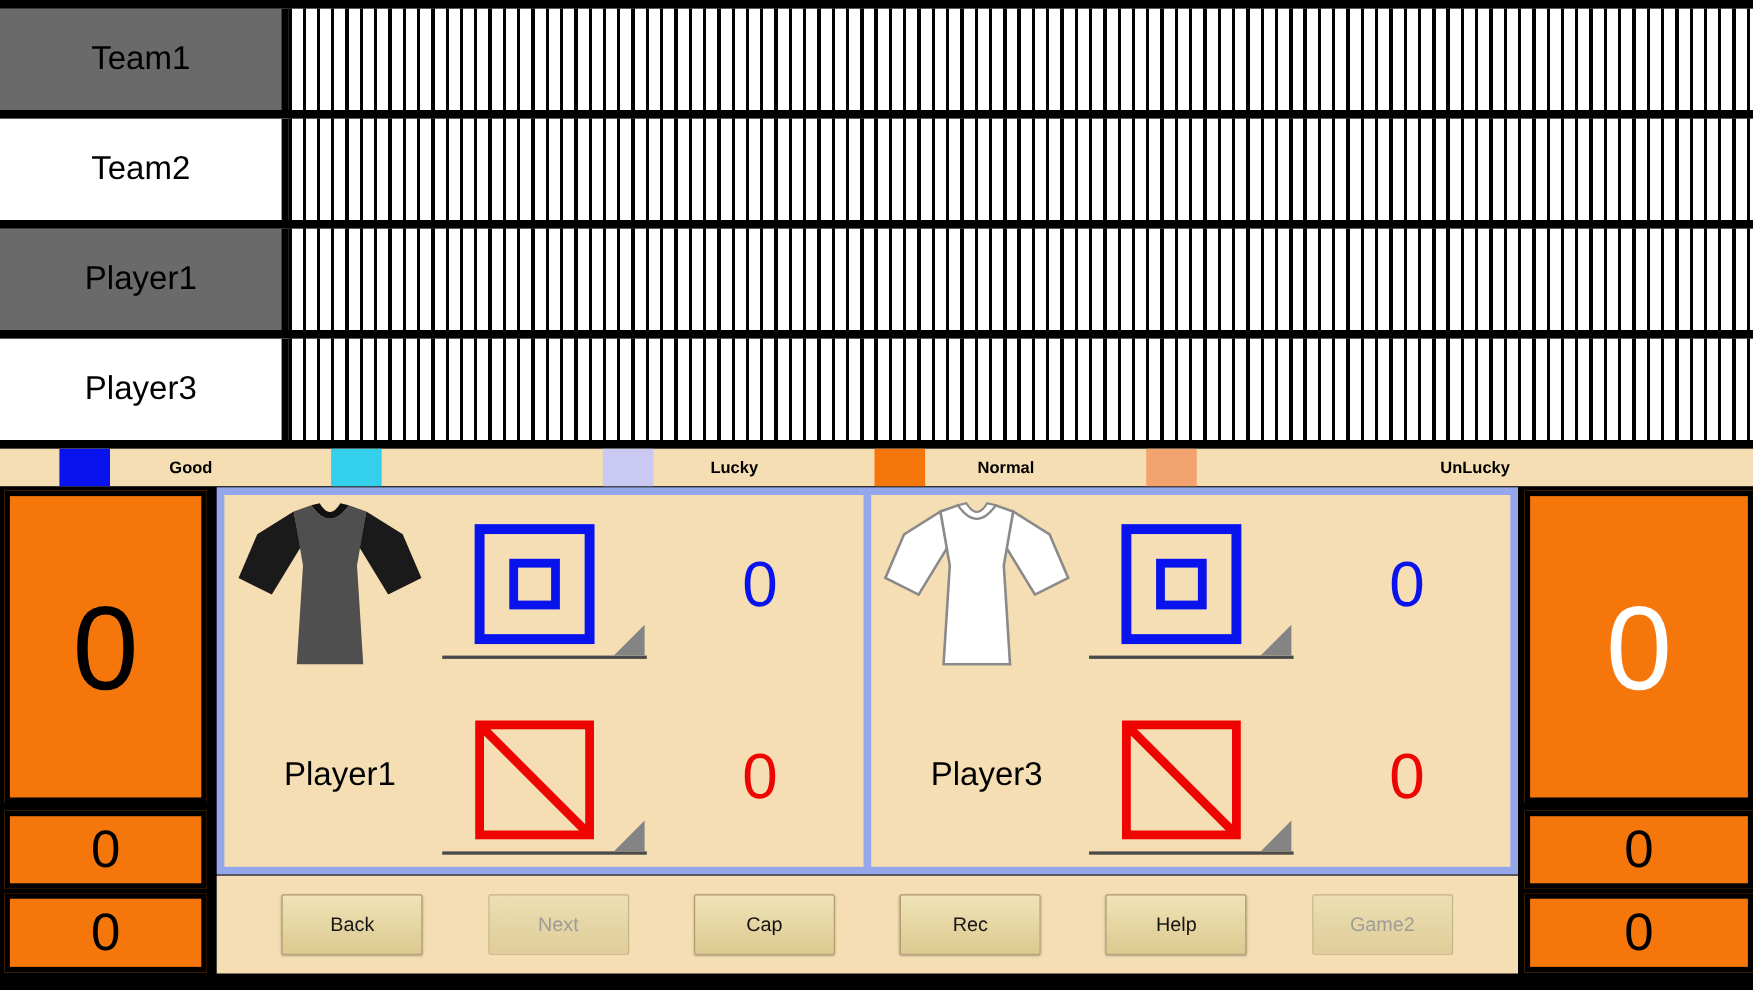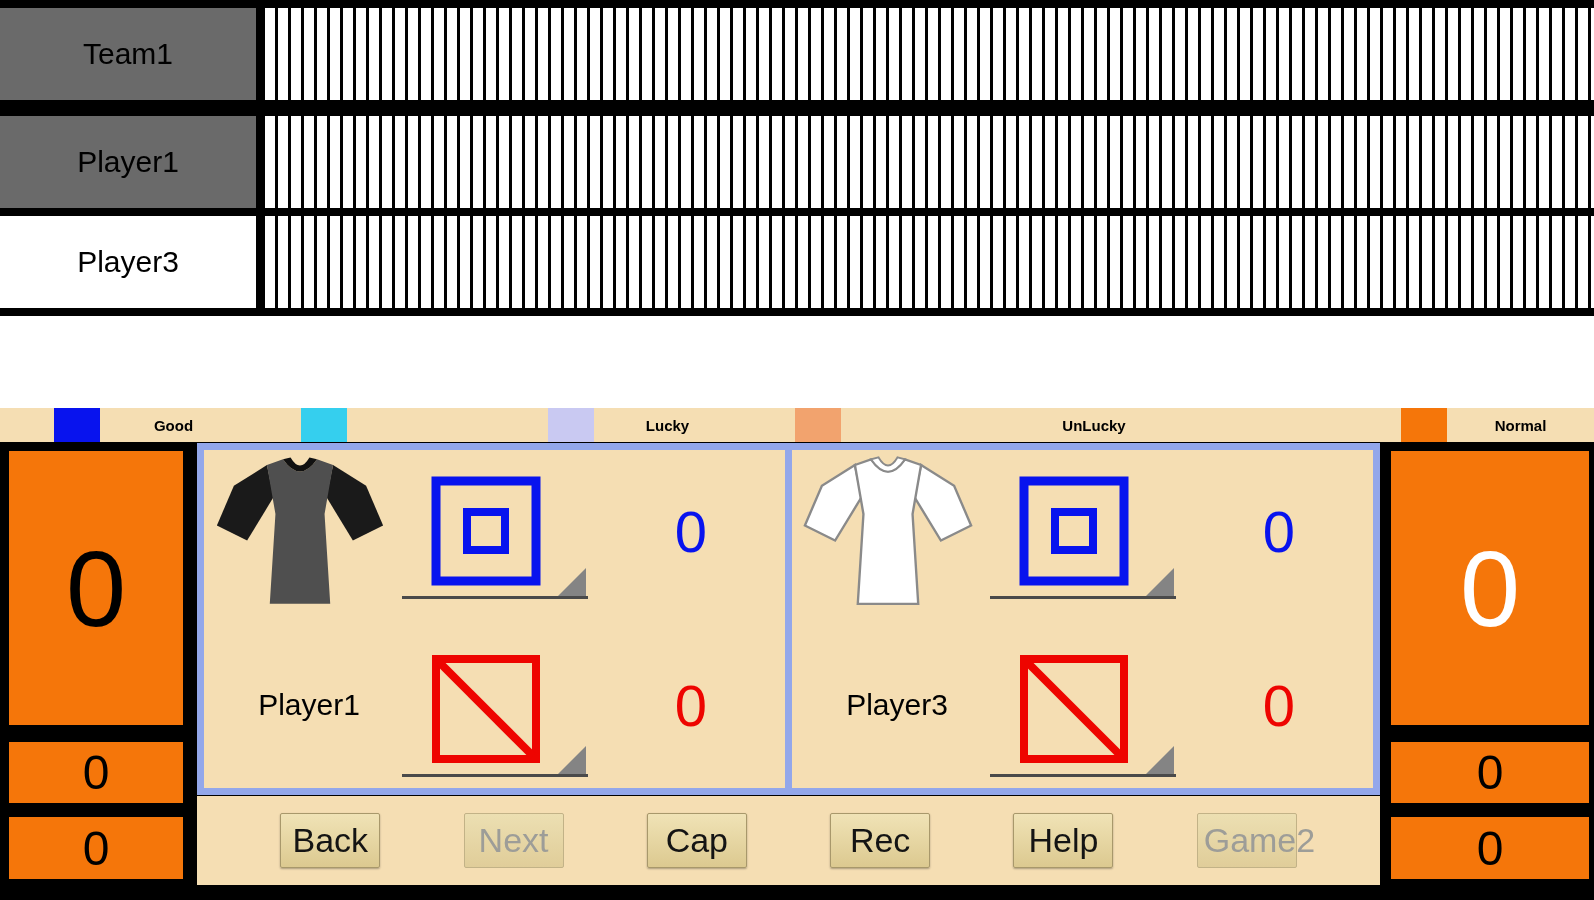--- a/index.html
+++ b/index.html
@@ -54,39 +54,43 @@
   .spin-tri{position:absolute;right:2px;bottom:3px;width:0;height:0;
             border-left:28px solid transparent;border-bottom:28px solid #848484;}
   .count{position:absolute;width:150px;text-align:center;font-size:58px;left:412px;}
   .count.good{color:#0813ee;top:48px;}
   .count.bad {color:#ee0400;top:222px;}
   .pname{position:absolute;left:0;width:210px;text-align:center;top:238px;font-size:30px;}
 
   
   #toolbar{position:absolute;left:197px;top:796px;width:1183px;height:89px;background:#f5deb3;
            display:flex;align-items:center;justify-content:space-evenly;}
-  .tbtn{width:100px;height:55px;font-size:34px;color:#141414;
+  .tbtn{width:128px;height:55px;font-size:18px;color:#141414;
         font-family:"Liberation Sans","DejaVu Sans",sans-serif;
         background:linear-gradient(#f0e3b6,#dcc990);border:1px solid #a8986b;border-radius:2px;
         box-shadow:0 1px 2px rgba(0,0,0,0.3);}
   .tbtn.disabled{color:#9d9d98;background:linear-gradient(#ecdfb2,#e0cd99);
                  border-color:#c2b287;box-shadow:none;}
 </style>
 </head>
 <body>
 
 <div id="app">
 
   <div id="sheet">
     <div class="hdiv"></div>
     <div class="srow">
       <div class="hcell row-dark">Team1</div>
       <div class="gcell"></div>
     </div>
     <div class="hdiv"></div>
+    <div class="srow">
+      <div class="hcell row-light">Team2</div>
+      <div class="gcell"></div>
+    </div>
     <div class="hdiv"></div>
     <div class="srow">
       <div class="hcell row-dark">Player1</div>
       <div class="gcell"></div>
     </div>
     <div class="hdiv"></div>
     <div class="srow">
       <div class="hcell row-light">Player3</div>
       <div class="gcell"></div>
     </div>
@@ -98,28 +102,28 @@
       <div class="lsq" style="background: rgb(8, 19, 238);"></div>
       <div class="llbl">Good</div>
     </div>
     <div class="lcell">
       <div class="lsq" style="background: rgb(53, 207, 238);"></div>
       <div class="llbl"></div>
     </div>
     <div class="lcell">
       <div class="lsq" style="background: rgb(201, 201, 242);"></div>
       <div class="llbl">Lucky</div>
+    </div>
+    <div class="lcell">
+      <div class="lsq" style="background: rgb(245, 118, 10);"></div>
+      <div class="llbl">Normal</div>
     </div>
     <div class="lcell last">
       <div class="lsq" style="background: rgb(242, 163, 110);"></div>
       <div class="llbl">UnLucky</div>
-    </div>
-    <div class="lcell">
-      <div class="lsq" style="background: rgb(245, 118, 10);"></div>
-      <div class="llbl">Normal</div>
     </div>
   </div>
 
 
   <div class="sb" id="sb-left-main">0</div>
   <div class="sb" id="sb-left-1">0</div>
   <div class="sb" id="sb-left-2">0</div>
 
   <div class="sb" id="sb-right-main">0</div>
   <div class="sb" id="sb-right-1">0</div>

